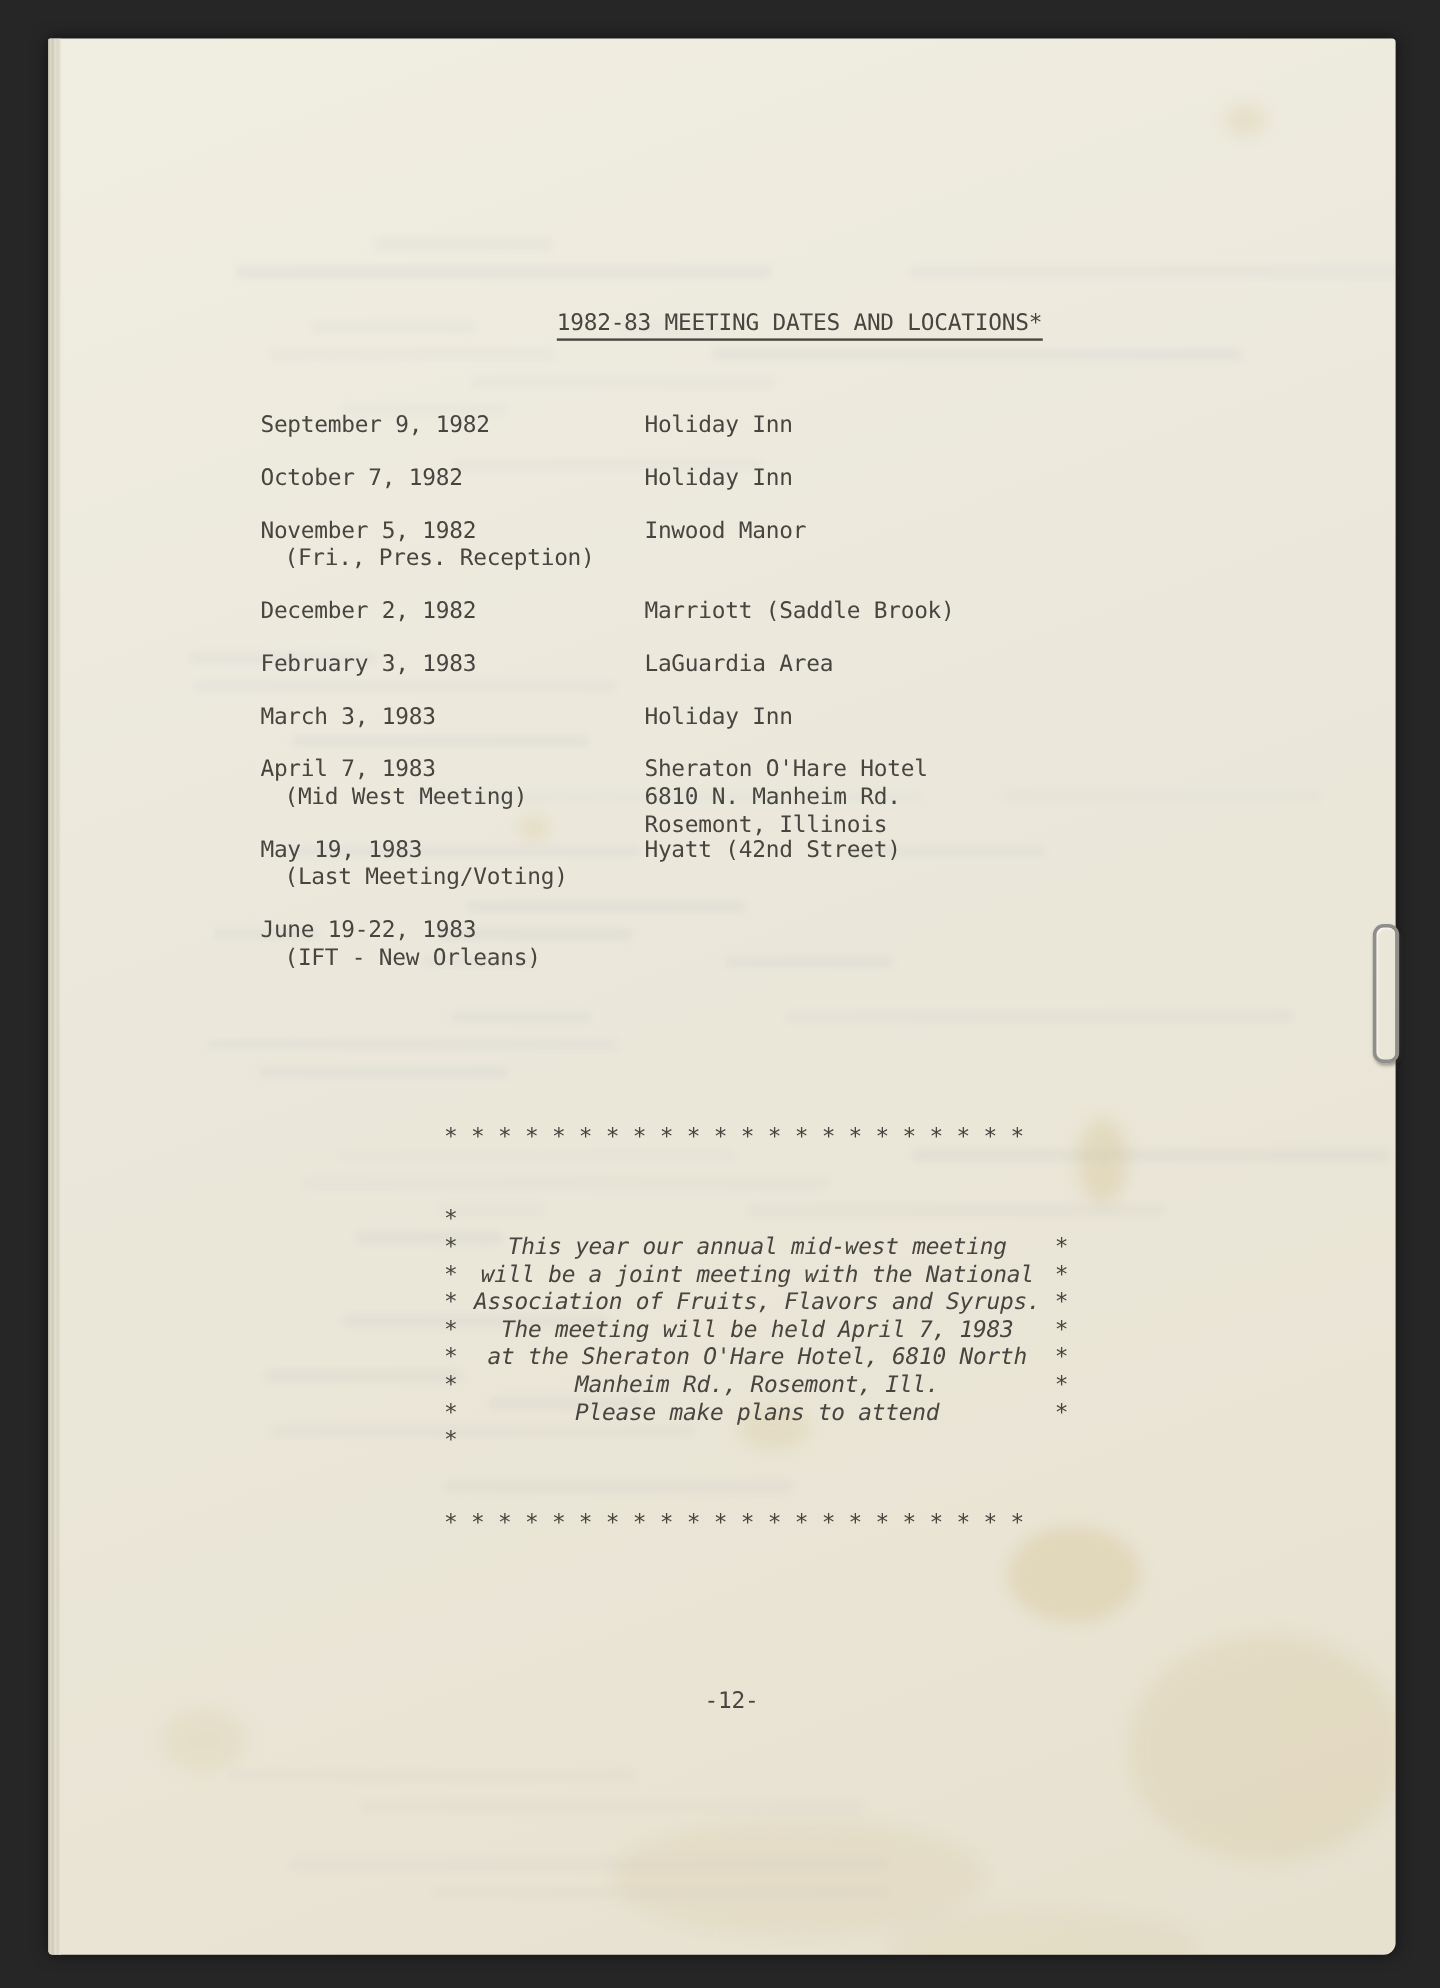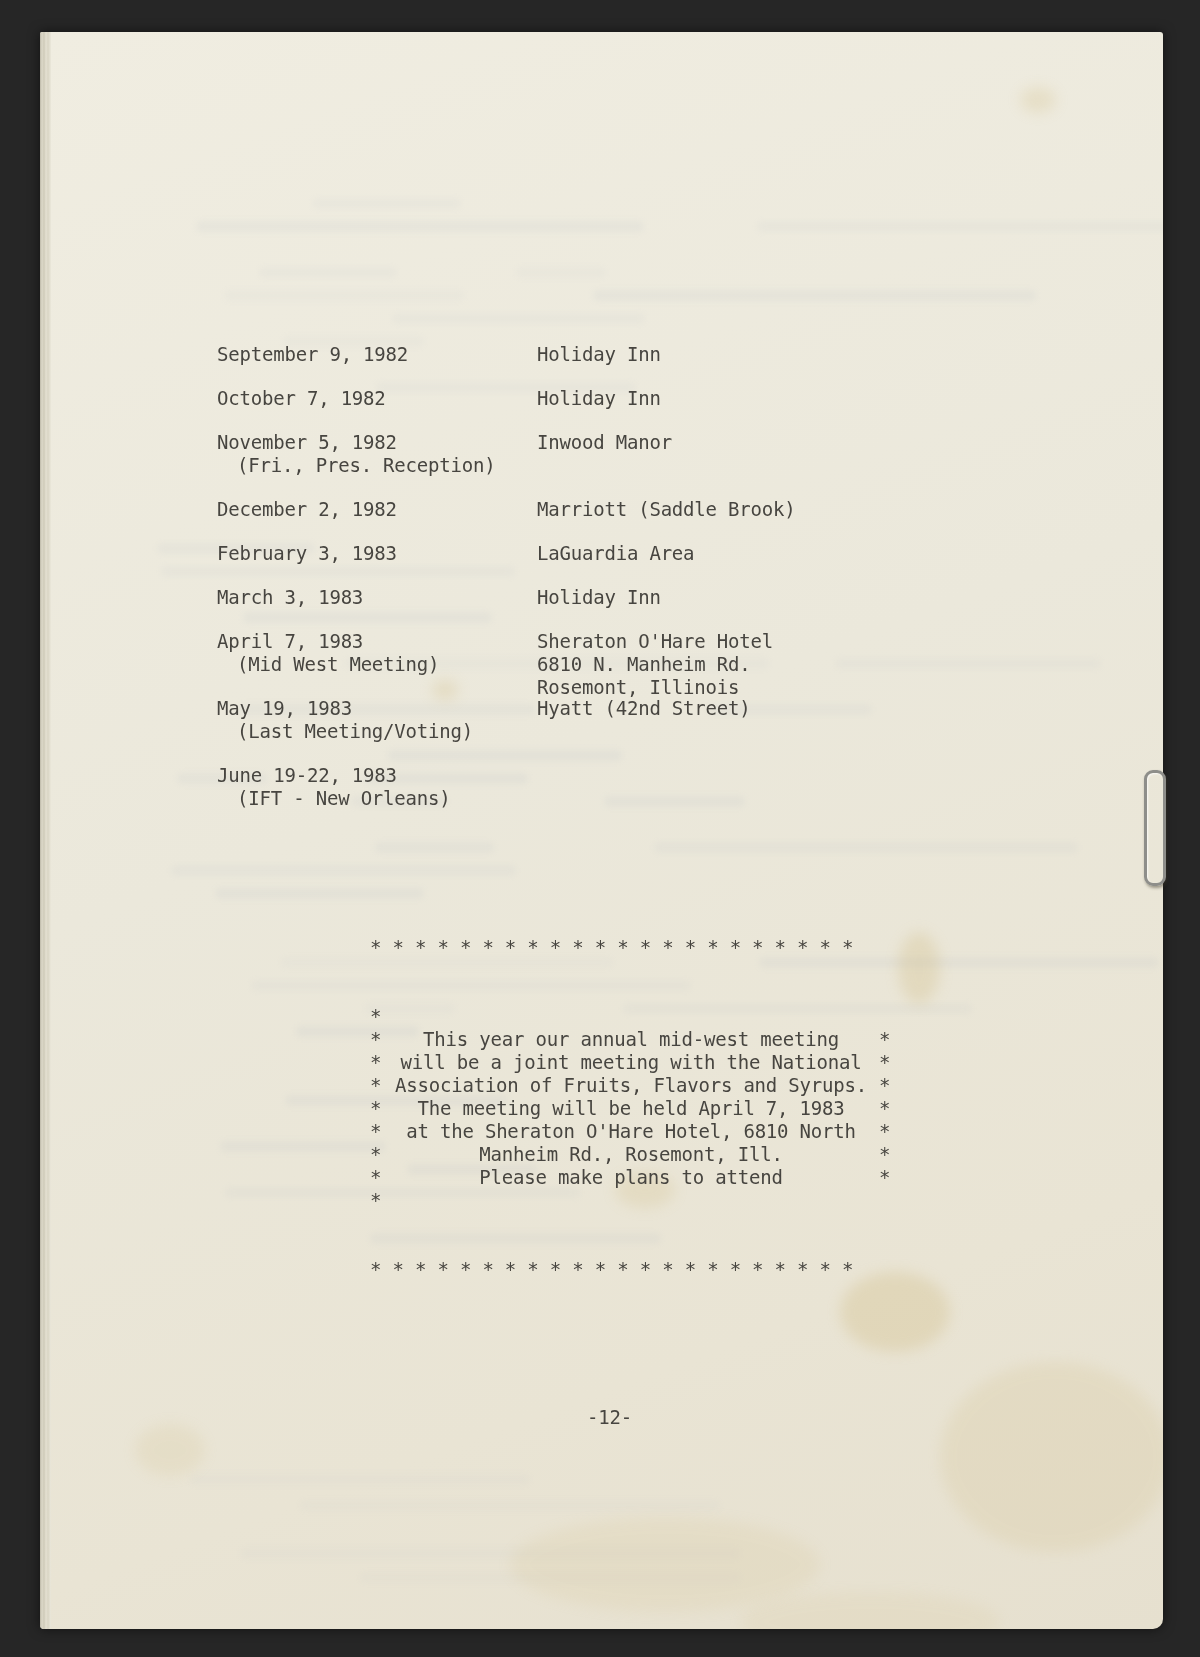--- a/index.html
+++ b/index.html
@@ -39,21 +39,21 @@
   .title-row .u{border-bottom:2px solid #4a4843;padding-bottom:2px;}
   .schedule{position:absolute;left:177px;top:311px;width:880px;}
   .entry{position:relative;margin-bottom:21px;}
   .entry .note{padding-left:20px;}
   .entry .locs{position:absolute;left:320px;top:0;}
   
   .annbox{position:absolute;left:330px;top:858px;width:522px;}
   .ast-row{text-align:left;white-space:pre;}
   .ann-line{display:flex;align-items:flex-start;}
   .ann-line .side{width:13px;flex:none;}
-  .ann-line .txt{flex:1;text-align:center;white-space:pre;}
+  .ann-line .txt{flex:1;text-align:center;white-space:pre;font-style:italic;}
   
   .typist{position:absolute;left:120px;top:1296px;}
   .pageno{position:absolute;left:0;right:0;top:1374px;text-align:center;padding-left:16px;}
   
   .staple{
     position:absolute;left:1104px;top:738px;width:16px;height:110px;
     border:3px solid #8e8e8a;border-radius:9px;
     box-shadow:inset 1px 1px 2px rgba(255,255,255,.8),1px 2px 3px rgba(60,55,40,.45);
     background:transparent;
   }
@@ -113,20 +113,23 @@
         <div class="stain" style="left: 900px; top: 1330px; width: 230px; height: 190px; background: rgb(205, 182, 120); opacity: 0.16;"></div>
         <div class="stain" style="left: 575px; top: 1140px; width: 60px; height: 36px; background: rgb(205, 182, 120); opacity: 0.2;"></div>
         <div class="stain" style="left: 392px; top: 648px; width: 26px; height: 20px; background: rgb(205, 182, 120); opacity: 0.25;"></div>
         <div class="stain" style="left: 858px; top: 900px; width: 42px; height: 72px; background: rgb(205, 182, 120); opacity: 0.26;"></div>
         <div class="stain" style="left: 470px; top: 1485px; width: 310px; height: 95px; background: rgb(205, 182, 120); opacity: 0.12;"></div>
         <div class="stain" style="left: 95px; top: 1392px; width: 70px; height: 52px; background: rgb(205, 182, 120); opacity: 0.14;"></div>
         <div class="stain" style="left: 980px; top: 55px; width: 36px; height: 26px; background: rgb(205, 182, 120); opacity: 0.22;"></div>
         <div class="stain" style="left: 700px; top: 1560px; width: 260px; height: 60px; background: rgb(205, 182, 120); opacity: 0.1;"></div>
       </div>
 
+    <div class="title-row type">
+      <span class="u">1982-83 MEETING DATES AND LOCATIONS*</span>
+    </div>
 
     <div class="schedule type" id="schedule"><div class="entry"><div class="dates"><div class="date">September 9, 1982</div></div><div class="locs"><div>Holiday Inn</div></div></div><div class="entry"><div class="dates"><div class="date">October 7, 1982</div></div><div class="locs"><div>Holiday Inn</div></div></div><div class="entry"><div class="dates"><div class="date">November 5, 1982</div><div class="note">(Fri., Pres. Reception)</div></div><div class="locs"><div>Inwood Manor</div></div></div><div class="entry"><div class="dates"><div class="date">December 2, 1982</div></div><div class="locs"><div>Marriott (Saddle Brook)</div></div></div><div class="entry"><div class="dates"><div class="date">February 3, 1983</div></div><div class="locs"><div>LaGuardia Area</div></div></div><div class="entry"><div class="dates"><div class="date">March 3, 1983</div></div><div class="locs"><div>Holiday Inn</div></div></div><div class="entry"><div class="dates"><div class="date">April 7, 1983</div><div class="note">(Mid West Meeting)</div></div><div class="locs"><div>Sheraton O'Hare Hotel</div><div>6810 N. Manheim Rd.</div><div>Rosemont, Illinois</div></div></div><div class="entry"><div class="dates"><div class="date">May 19, 1983</div><div class="note">(Last Meeting/Voting)</div></div><div class="locs"><div>Hyatt (42nd Street)</div></div></div><div class="entry"><div class="dates"><div class="date">June 19-22, 1983</div><div class="note">(IFT - New Orleans)</div></div></div></div>
 
     <div class="annbox type">
       <div class="ast-row">* * * * * * * * * * * * * * * * * * * * * *</div>
       <div id="ann-lines"><div class="ann-line"><span class="side">*</span><span class="txt"></span><span class="side"></span></div><div class="ann-line"><span class="side">*</span><span class="txt">This year our annual mid-west meeting</span><span class="side">*</span></div><div class="ann-line"><span class="side">*</span><span class="txt">will be a joint meeting with the National</span><span class="side">*</span></div><div class="ann-line"><span class="side">*</span><span class="txt">Association of Fruits, Flavors and Syrups.</span><span class="side">*</span></div><div class="ann-line"><span class="side">*</span><span class="txt">The meeting will be held April 7, 1983</span><span class="side">*</span></div><div class="ann-line"><span class="side">*</span><span class="txt">at the Sheraton O'Hare Hotel, 6810 North</span><span class="side">*</span></div><div class="ann-line"><span class="side">*</span><span class="txt">Manheim Rd., Rosemont, Ill.</span><span class="side">*</span></div><div class="ann-line"><span class="side">*</span><span class="txt">Please make plans to attend</span><span class="side">*</span></div><div class="ann-line"><span class="side">*</span><span class="txt"></span><span class="side"></span></div></div>
       <div class="ast-row">* * * * * * * * * * * * * * * * * * * * * *</div>
     </div>
 
 

